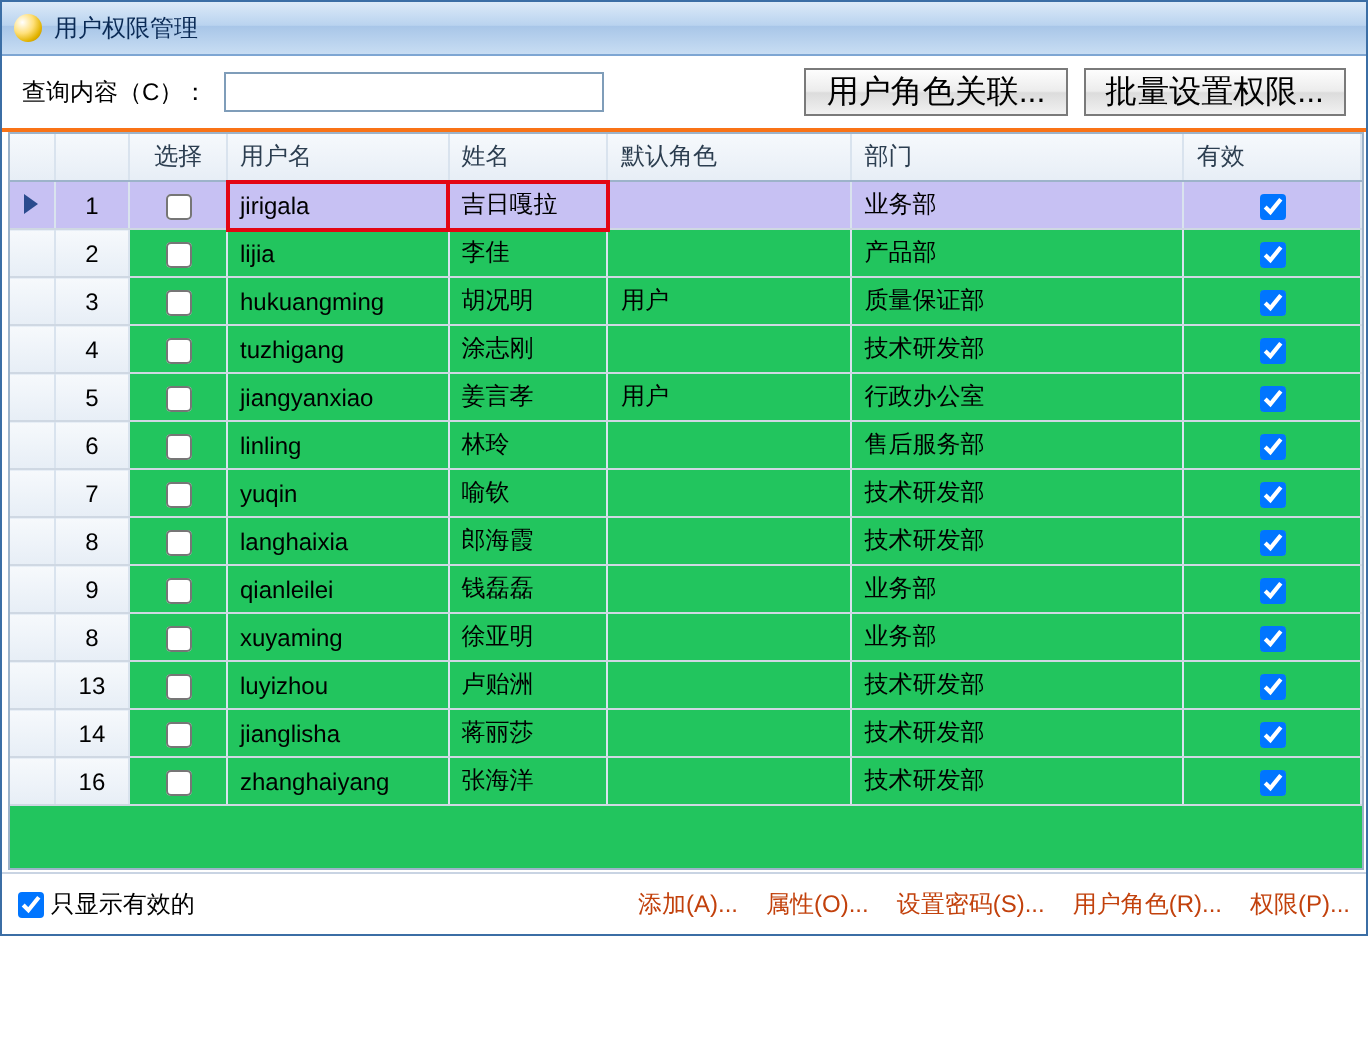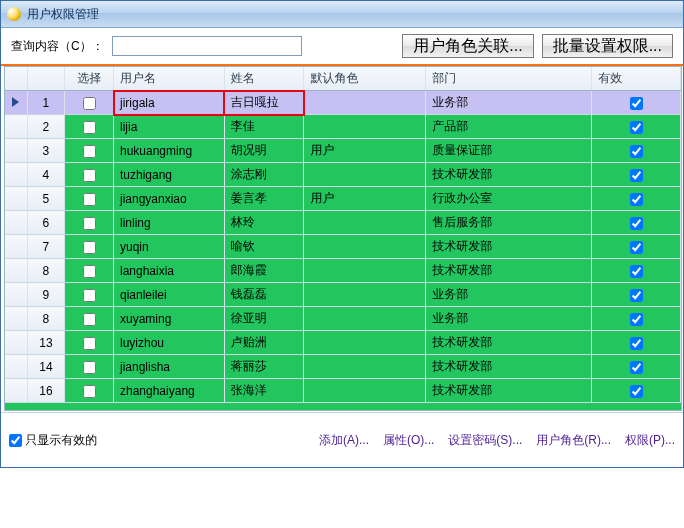--- a/index.html
+++ b/index.html
@@ -25,24 +25,24 @@
   .col-name{width:72px}
   .col-role{width:110px}
   .col-dept{width:150px}
   .col-valid{width:80px;text-align:left}
   tbody tr.selected td{background:#c7c1f3}
   tbody td.col-idx,tbody td.col-marker{background:linear-gradient(#f6f9fc,#e7eef6);text-align:center}
   tbody td.col-sel,tbody td.col-valid{text-align:center}
   .rowptr{display:inline-block;width:0;height:0;border-top:5px solid transparent;border-bottom:5px solid transparent;border-left:7px solid #2a4b8d}
   input[type=checkbox]{margin:0;vertical-align:middle}
   .hl-box{outline:2px solid #e30613;outline-offset:-1px}
-  .footer{height:30px;border-top:1px solid #c9d4e3;display:flex;align-items:center;padding:12px 8px;gap:14px}
+  .footer{height:30px;border-top:1px solid #c9d4e3;display:flex;align-items:center;padding:0 8px;gap:14px}
   .footer .spacer{flex:1}
   .flinks{display:flex;gap:14px}
-  .flink{color:#4c1d95;cursor:pointer}
+  .flink{color:#c2410c;cursor:pointer}
 </style>
 </head>
 <body>
 
 <div class="window">
   <div class="titlebar">
     <span class="tb-icon"></span>
     <span class="tb-title">用户权限管理</span>
   </div>
 

